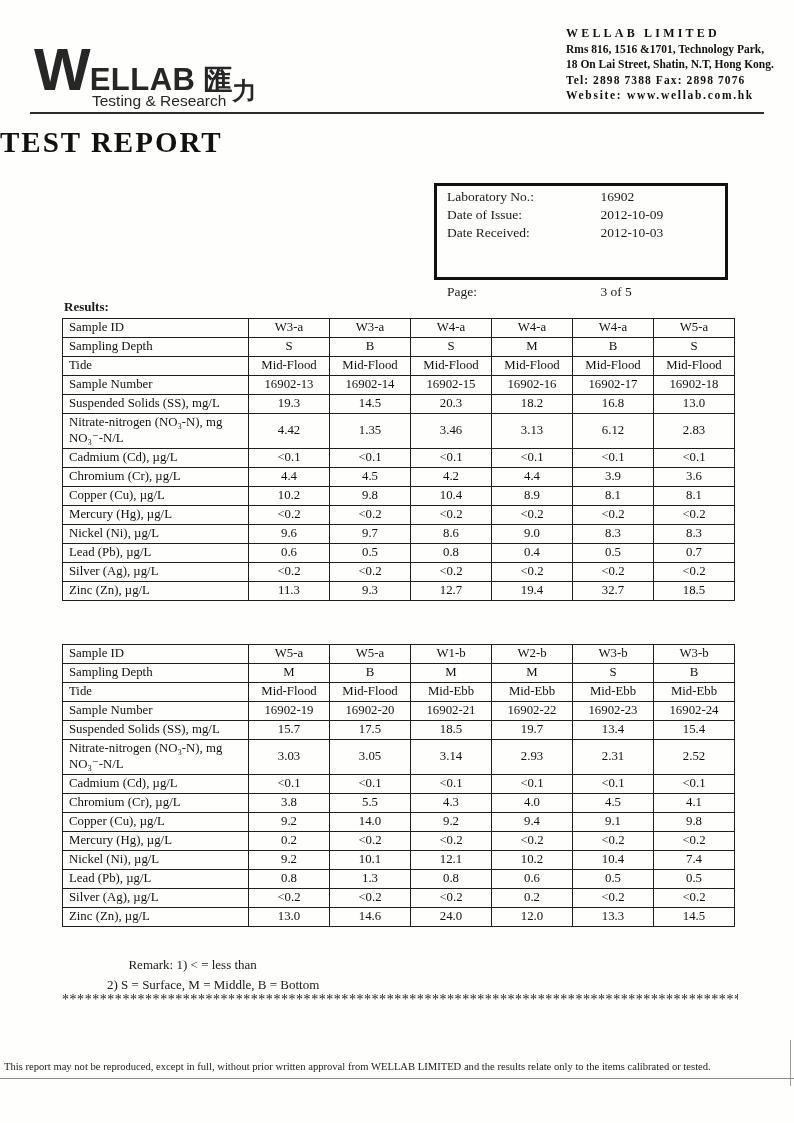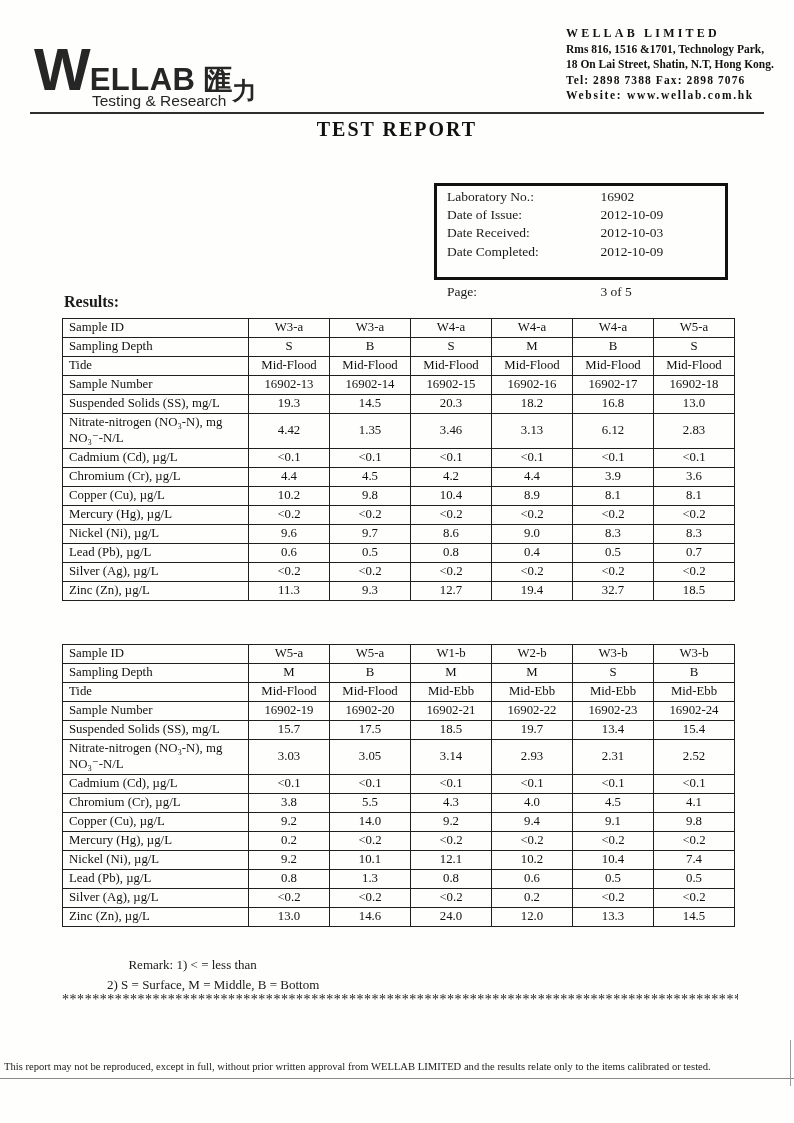--- a/index.html
+++ b/index.html
@@ -23,33 +23,33 @@
              font-size:15.5px; color:#262626; }
 
   .company { position:absolute; left:566px; top:26px; width:226px;
              font-weight:bold; font-size:11.5px; line-height:15.6px; color:#111; }
   .company .name { letter-spacing:3.2px; font-size:12px; }
   .company .tel  { letter-spacing:1.1px; }
   .company .web  { letter-spacing:1.7px; }
 
   .header-rule { position:absolute; left:30px; top:112px; width:734px; height:2px; background:#2e2e2e; }
 
-  .report-title { position:absolute; left:0; top:118px; width:100%; text-align:center;
-                  font-size:20px; font-weight:bold; letter-spacing:2px; color:#111; }
+  .report-title { position:absolute; left:0; top:126px; width:100%; text-align:left;
+                  font-size:29px; font-weight:bold; letter-spacing:2px; color:#111; }
 
   
   .info-box { position:absolute; left:434px; top:183px; width:294px; height:97px;
               border:3px solid #111; padding:3px 0 0 10px; }
   .info-row { height:18.2px; font-size:13.5px; white-space:nowrap; }
   .info-row .lbl { display:inline-block; width:150px; }
   .page-row { position:absolute; left:447px; top:284px; font-size:13.5px; }
   .page-row .lbl { display:inline-block; width:150px; }
 
   
-  .results-label { position:absolute; left:64px; top:293px; font-size:16px; font-weight:bold; }
+  .results-label { position:absolute; left:64px; top:299px; font-size:13px; font-weight:bold; }
 
   table.results { position:absolute; left:62px; border-collapse:collapse; table-layout:fixed;
                   width:672px; font-size:12.8px; color:#111; }
   table.results td { border:1.5px solid #1f1f1f; height:19px; line-height:1.25;
                      vertical-align:middle; overflow:hidden; }
   table.results td.lbl { text-align:left; padding:1px 4px 1px 6px; }
   table.results td.val { text-align:center; padding:1px 2px; }
   #table1 { top:318px; }
   #table2 { top:644px; }
 
@@ -94,24 +94,20 @@
       <span class="val">16902</span>
     </div>
     <div class="info-row">
       <span class="lbl">Date of Issue:</span>
       <span class="val">2012-10-09</span>
     </div>
     <div class="info-row">
       <span class="lbl">Date Received:</span>
       <span class="val">2012-10-03</span>
     </div>
-    <div class="info-row">
-      <span class="lbl">Date Completed:</span>
-      <span class="val">2012-10-09</span>
-    </div>
   </div>
   <div class="page-row">
     <span class="lbl">Page:</span>
     <span class="val">3 of 5</span>
   </div>
 
   <div class="results-label">Results:</div>
 
   <table class="results" id="table1">
     <colgroup>

